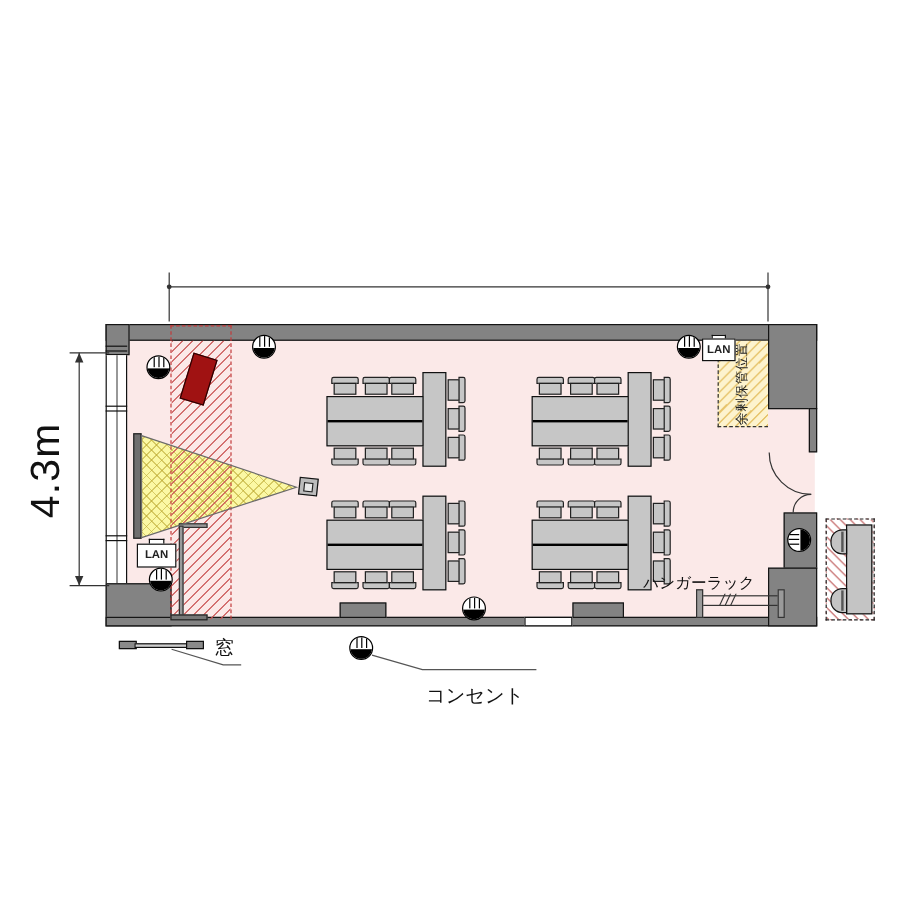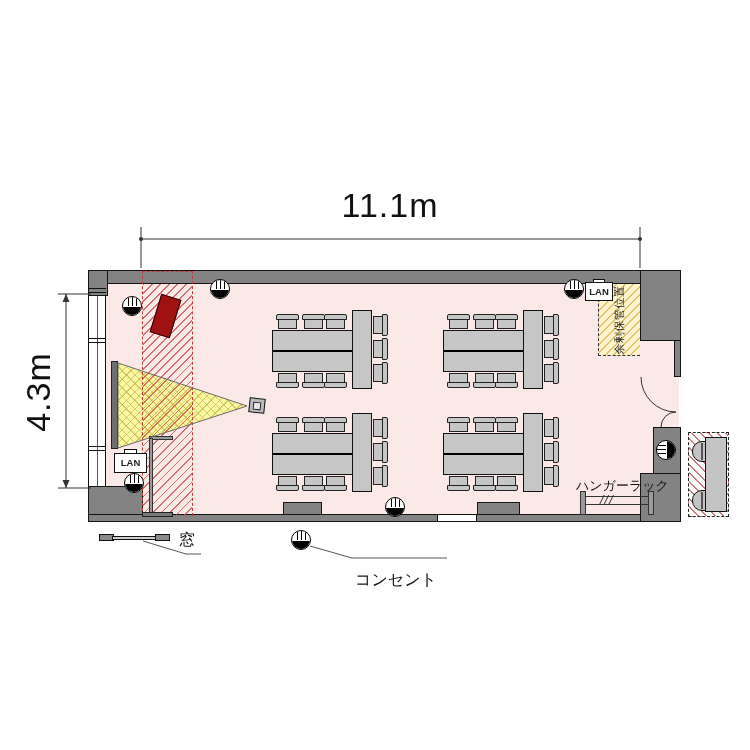--- a/index.html
+++ b/index.html
@@ -140,21 +140,21 @@
   <div class="abs red-marker"></div>
 
   <div class="abs part-cap"></div>
   <div class="abs part-v"></div>
   <div class="abs part-base"></div>
 
   <div class="abs rack-post" style="left:580px;top:491px;"></div>
   <div class="abs rack-post" style="left:648px;top:491px;"></div>
   <div class="abs rack-rails"></div>
   <div class="abs rack-slashes">///</div>
-  <div class="abs jp-label" style="left:576px;top:477px;font-size:13px;">ハンガーラック</div>
+  <div class="abs jp-label" style="left:536px;top:477px;font-size:13px;">ハンガーラック</div>
 
   <div class="abs lantab" style="left:124px;top:449px;width:13px;height:5px;"></div>
   <div class="abs lanbox" style="left:114px;top:453px;width:33px;height:20px;line-height:18px;">LAN</div>
   <div class="abs lantab" style="left:593px;top:279px;width:12px;height:4px;"></div>
   <div class="abs lanbox" style="left:585px;top:282px;width:28px;height:19px;line-height:17px;">LAN</div>
 
   <div class="abs out-store">
     <div class="out-table"></div>
     <div class="out-chair" style="top:8px;">
         <span class="bar"></span>
@@ -163,21 +163,20 @@
         <span class="bar"></span>
       </div>
   </div>
 
   <div class="abs win-cap" style="left:99px;top:534px;"></div>
   <div class="abs win-mid"></div>
   <div class="abs win-cap" style="left:155px;top:534px;"></div>
   <div class="abs jp-label" style="left:179px;top:530px;font-size:16px;">窓</div>
   <div class="abs jp-label" style="left:355px;top:530px;font-size:16px;margin-top:40px;">コンセント</div>
 
-  <div class="abs dim-text" style="left:260px;top:186px;width:260px;text-align:center;">11.1m</div>
   <div class="abs dim-text" style="left:-18px;top:372px;width:112px;height:40px;line-height:40px;text-align:center;transform:rotate(-90deg);">4.3m</div>
 
   <svg class="overlay" width="750" height="750">
 
     <line x1="141" y1="227" x2="141" y2="268" stroke="#333" stroke-width="1"></line>
     <line x1="640" y1="227" x2="640" y2="268" stroke="#333" stroke-width="1"></line>
     <line x1="141" y1="239" x2="640" y2="239" stroke="#333" stroke-width="1"></line>
     <circle cx="141" cy="239" r="2" fill="#333"></circle>
     <circle cx="640" cy="239" r="2" fill="#333"></circle>
 

